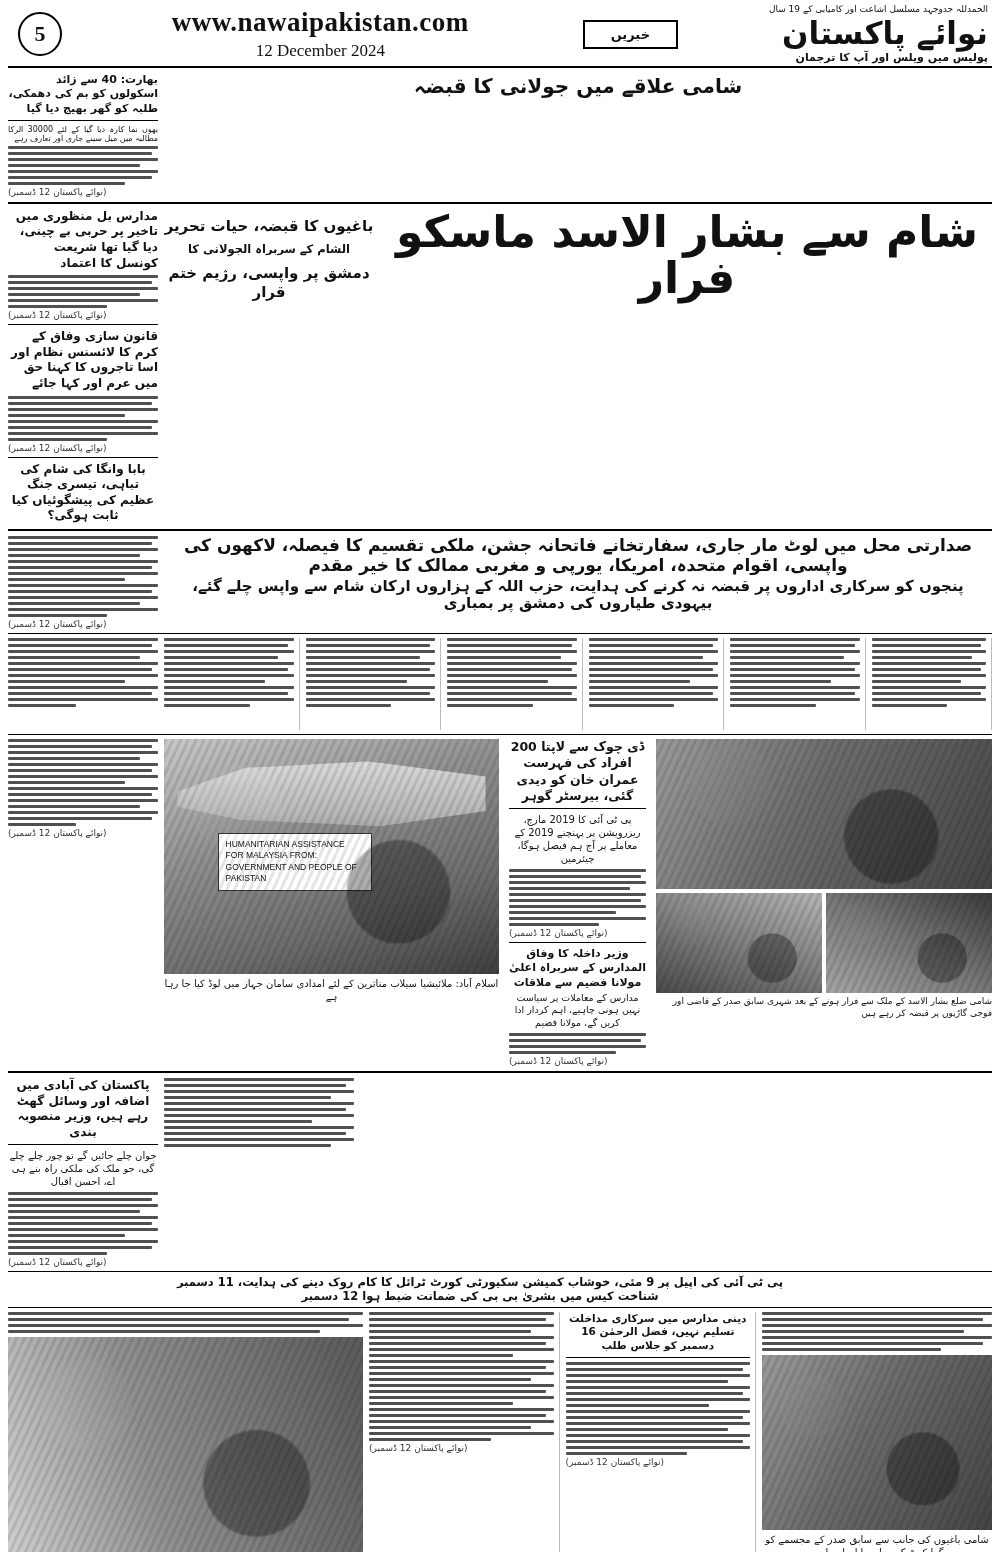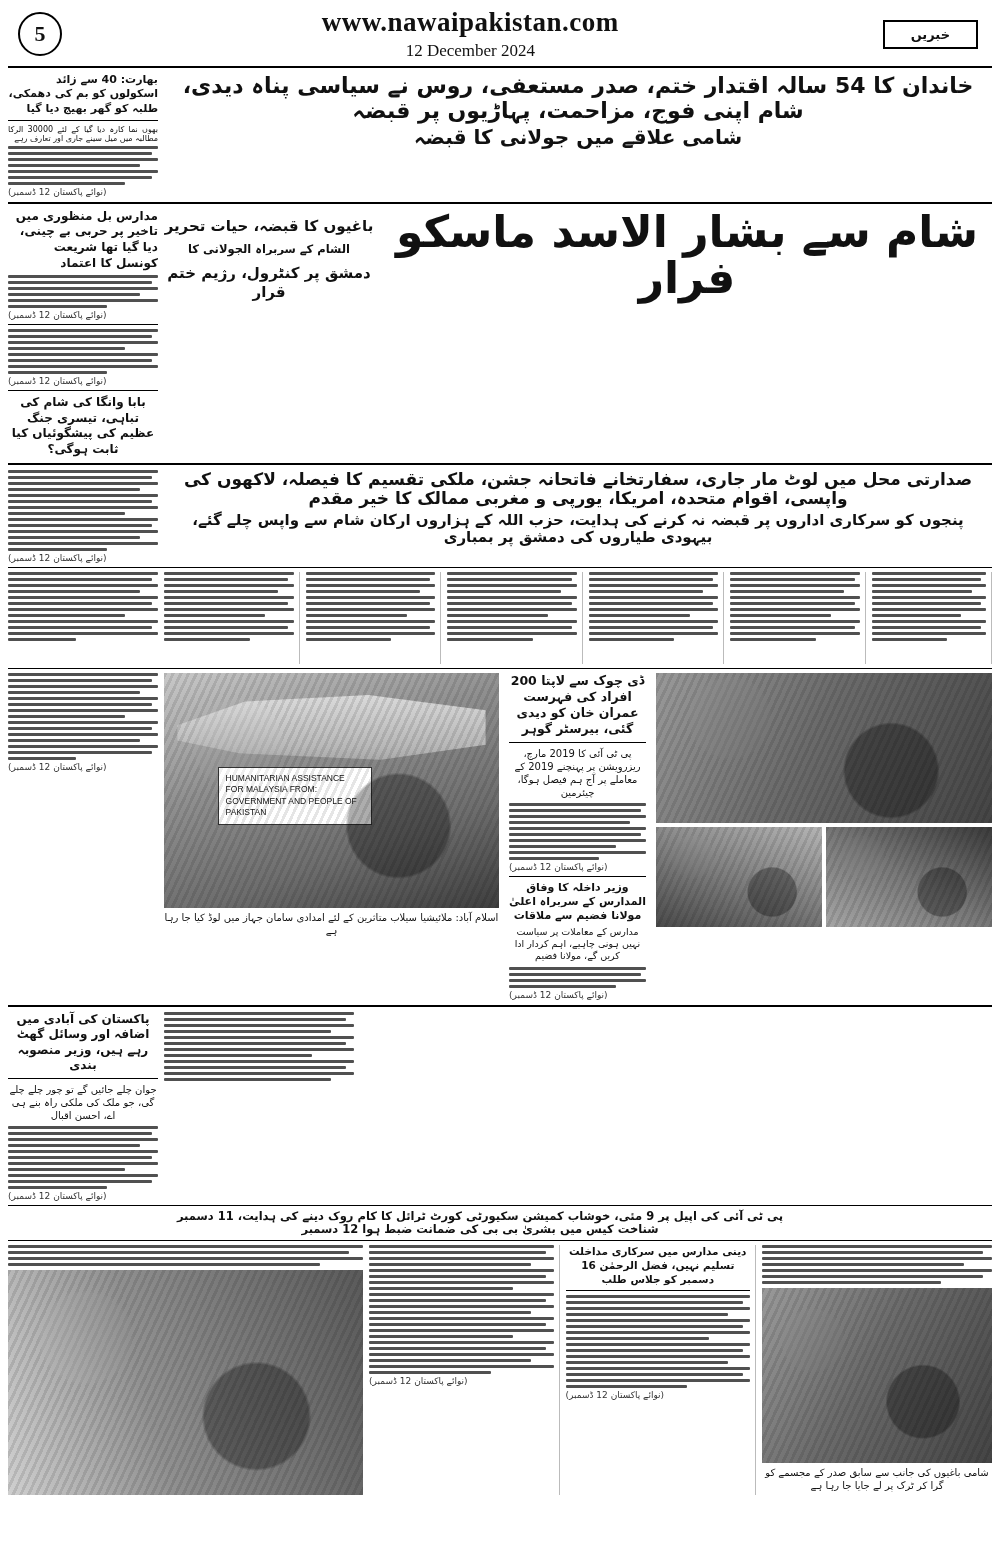--- a/index.html
+++ b/index.html
@@ -100,20 +100,25 @@
 
   <div class="masthead">
     <div class="pageno-wrap">
       <div class="pageno">5</div>
     </div>
     <div class="mast-mid">
       <div class="mast-url">www.nawaipakistan.com</div>
       <div class="mast-date">12 December 2024</div>
     </div>
     <div class="mast-badge">خبریں</div>
+    <div class="mast-right">
+      <div class="mast-sub-top">الحمدللہ جدوجہد مسلسل اشاعت اور کامیابی کے 19 سال</div>
+      <div class="mast-title">نوائے پاکستان</div>
+      <div class="mast-sub-bot">پولیس میں ویلس اور آپ کا ترجمان</div>
+    </div>
   </div>
 
   <div class="band" style="margin-top:5px;">
 
     <div class="col" style="width:150px;">
       <div class="mini-head" style="font-size:11px;">بھارت: 40 سے زائد اسکولوں کو بم کی دھمکی، طلبہ کو گھر بھیج دیا گیا</div>
       <div class="rule"></div>
       <div class="urdu" style="font-size:8px;">بھوں نما کارہ دیا گیا کے لئے 30000 الرکا مطالبہ میں میل سینے جاری اور تعارف رہے</div>
       <div class="lines" style="margin-top:3px;">
         <div class="ln s1 thin"></div>
@@ -121,61 +126,61 @@
           <div class="ln s1 thin"></div>
         <div class="ln s3 thin"></div>
           <div class="ln s1 thin"></div>
           <div class="ln s2 thin"></div>
         <div class="ln s4 thin"></div>
       </div>
       <div class="tag">(نوائے پاکستان 12 ڈسمبر)</div>
     </div>
 
     <div class="col" style="flex:1;">
-      <div class="hl" style="font-size:22px;">خاندان کا 54 سالہ اقتدار ختم، صدر مستعفی، روس نے سیاسی پناہ دیدی، شام اپنی فوج، مزاحمت، پہاڑیوں پر قبضہ</div>
       <div class="hl" style="font-size:20px;margin-top:2px;">شامی علاقے میں جولانی کا قبضہ</div>
     </div>
   </div>
 
   <div class="rule2"></div>
 
   <div class="band">
     <div class="col" style="width:150px;">
       <div class="mini-head">مدارس بل منظوری میں تاخیر پر حربی بے چینی، دیا گیا تھا شریعت کونسل کا اعتماد</div>
       <div class="lines" style="margin-top:4px;">
         <div class="ln s1 thin"></div>
           <div class="ln s2 thin"></div>
           <div class="ln s1 thin"></div>
         <div class="ln s3 thin"></div>
           <div class="ln s1 thin"></div>
           <div class="ln s5 thin"></div>
       </div>
       <div class="tag">(نوائے پاکستان 12 ڈسمبر)</div>
       <div class="rule"></div>
+      <div class="mini-head">قانون سازی وفاق کے کرم کا لائسنس نظام اور اسا تاجروں کا کہنا حق میں عرم اور کہا جائے</div>
       <div class="lines" style="margin-top:4px;">
         <div class="ln s1 thin"></div>
           <div class="ln s2 thin"></div>
           <div class="ln s1 thin"></div>
         <div class="ln s4 thin"></div>
           <div class="ln s1 thin"></div>
           <div class="ln s2 thin"></div>
         <div class="ln s1 thin"></div>
           <div class="ln s5 thin"></div>
       </div>
       <div class="tag">(نوائے پاکستان 12 ڈسمبر)</div>
       <div class="rule"></div>
       <div class="mini-head" style="text-align:center;font-size:12px;">بابا وانگا کی شام کی تباہی، تیسری جنگ عظیم کی پیشگوئیاں کیا ثابت ہوگی؟</div>
     </div>
 
     <div class="col" style="flex:1; text-align:center;">
       <div class="band" style="gap:8px; align-items:flex-start;">
         <div class="col" style="width:210px; padding-top:8px;">
           <div class="sub-head">باغیوں کا قبضہ، حیات تحریر</div>
           <div class="strap" style="margin-top:6px;">الشام کے سربراہ الجولانی کا</div>
-          <div class="sub-head" style="margin-top:6px;">دمشق پر کنٹرول، رژیم ختم قرار</div>
+          <div class="sub-head" style="margin-top:6px;">دمشق پر واپسی، رژیم ختم قرار</div>
         </div>
         <div class="col" style="flex:1;">
           <div class="big-head" style="font-size:44px;">شام سے بشار الاسد ماسکو فرار</div>
         </div>
       </div>
     </div>
   </div>
 
   <div class="rule2"></div>
 
@@ -385,20 +390,21 @@
       </div>
       <div class="tag">(نوائے پاکستان 12 ڈسمبر)</div>
     </div>
 
     <div class="col" style="flex:1;">
       <div class="photo g2" style="height:150px;"></div>
       <div class="band" style="gap:4px; margin-top:4px;">
         <div class="photo g3" style="flex:1; height:100px;"></div>
         <div class="photo g4" style="flex:1; height:100px;"></div>
       </div>
+      <div class="cap" style="text-align:right;font-size:9px;">شامی ضلع بشار الاسد کے ملک سے فرار ہونے کے بعد شہری سابق صدر کے قاضی اور فوجی گاڑیوں پر قبضہ کر رہے ہیں</div>
     </div>
   </div>
 
   <div class="rule2"></div>
 
   <div class="band" style="margin-top:2px;">
     <div class="col" style="width:150px;">
       <div class="mini-head" style="text-align:center;">پاکستان کی آبادی میں اضافہ اور وسائل گھٹ رہے ہیں، وزیر منصوبہ بندی</div>
       <div class="rule"></div>
       <div class="mini-head" style="font-size:10px;font-weight:normal;text-align:center;">جوان چلے جائیں گے تو چور چلے چلے گی، جو ملک کی ملکی راہ بنے ہی اے، احسن اقبال</div>

